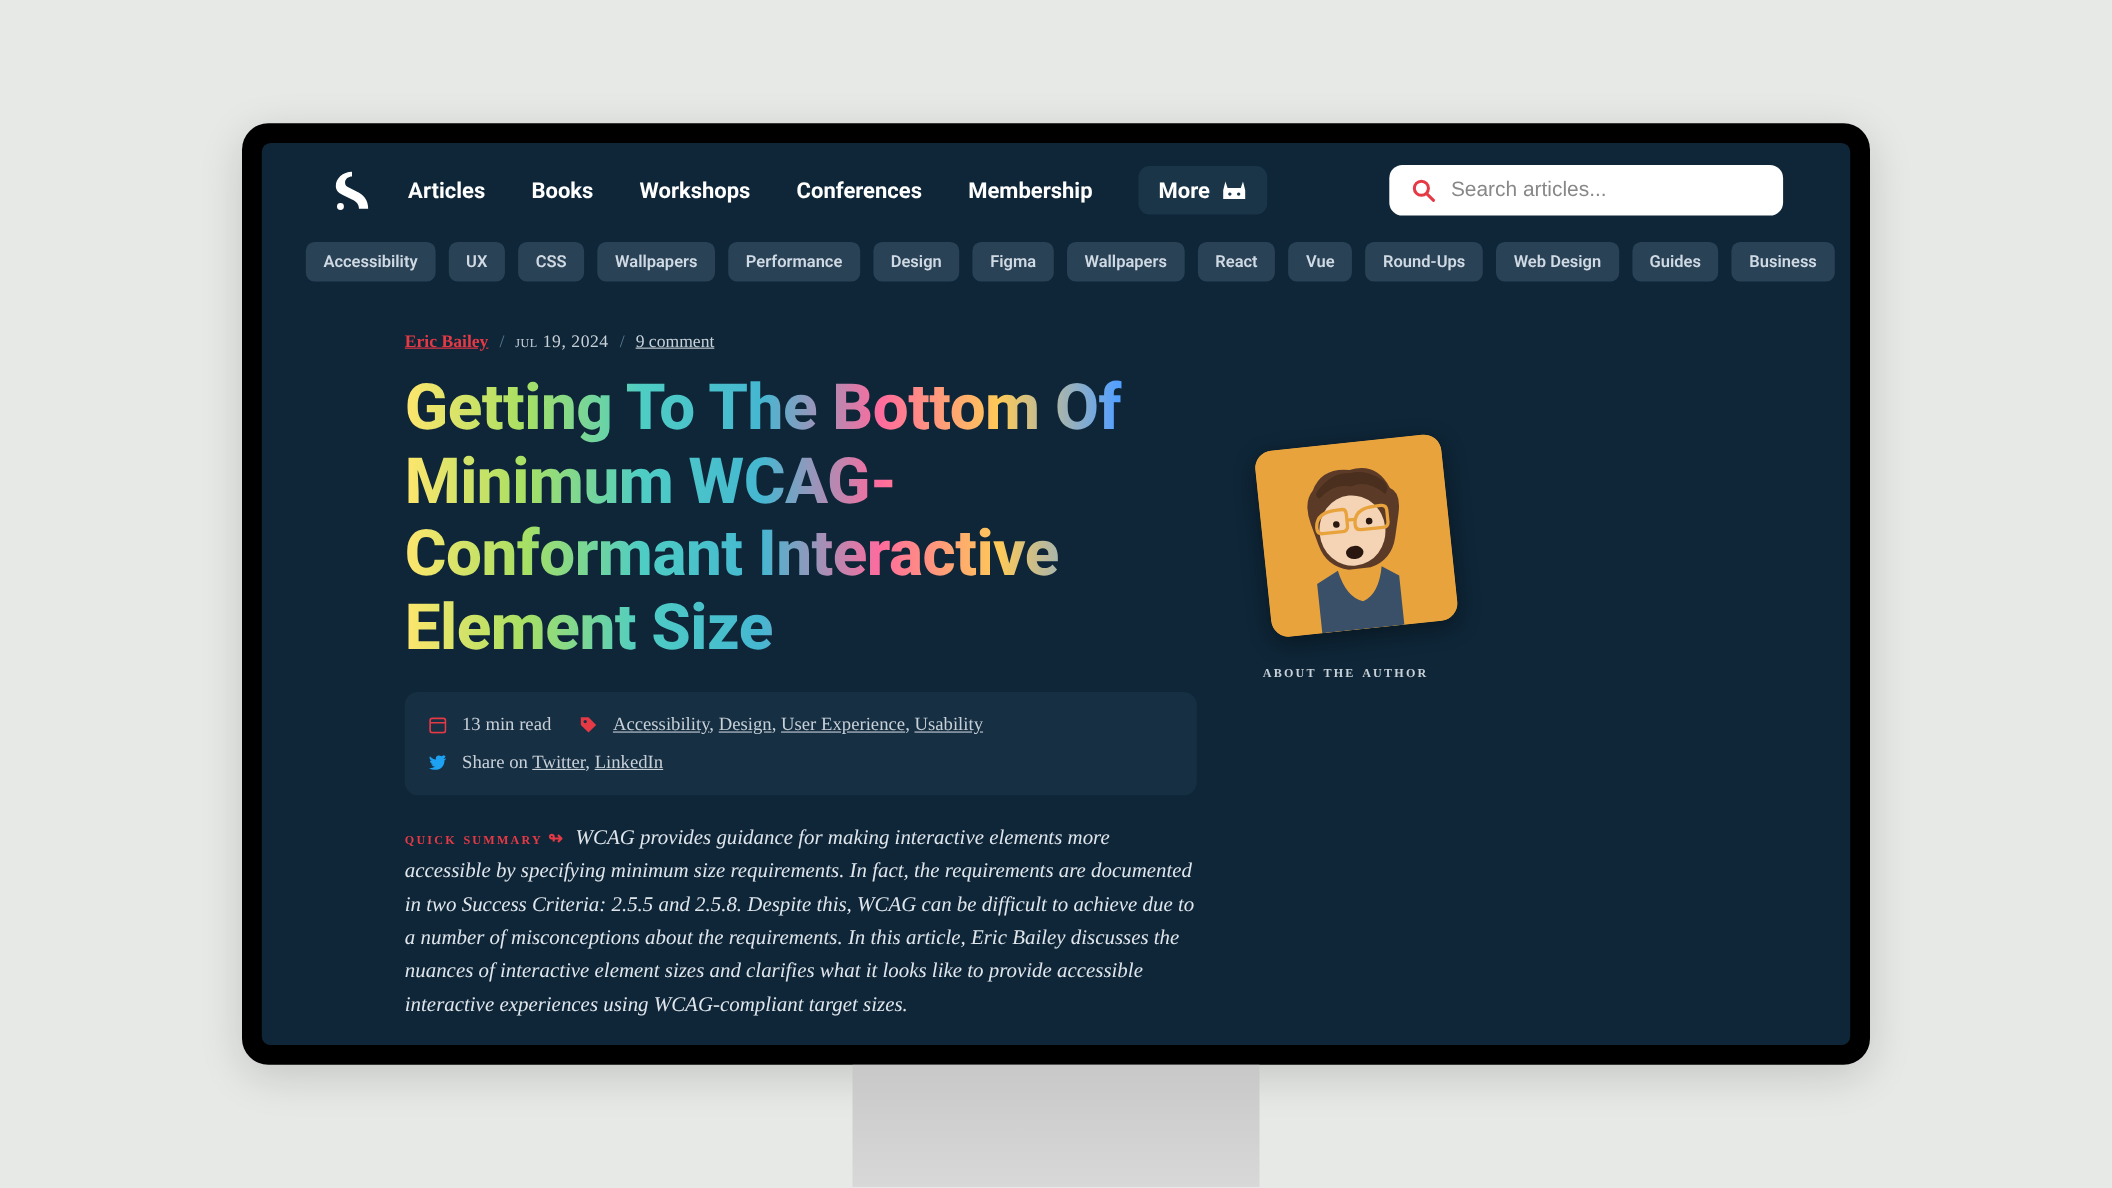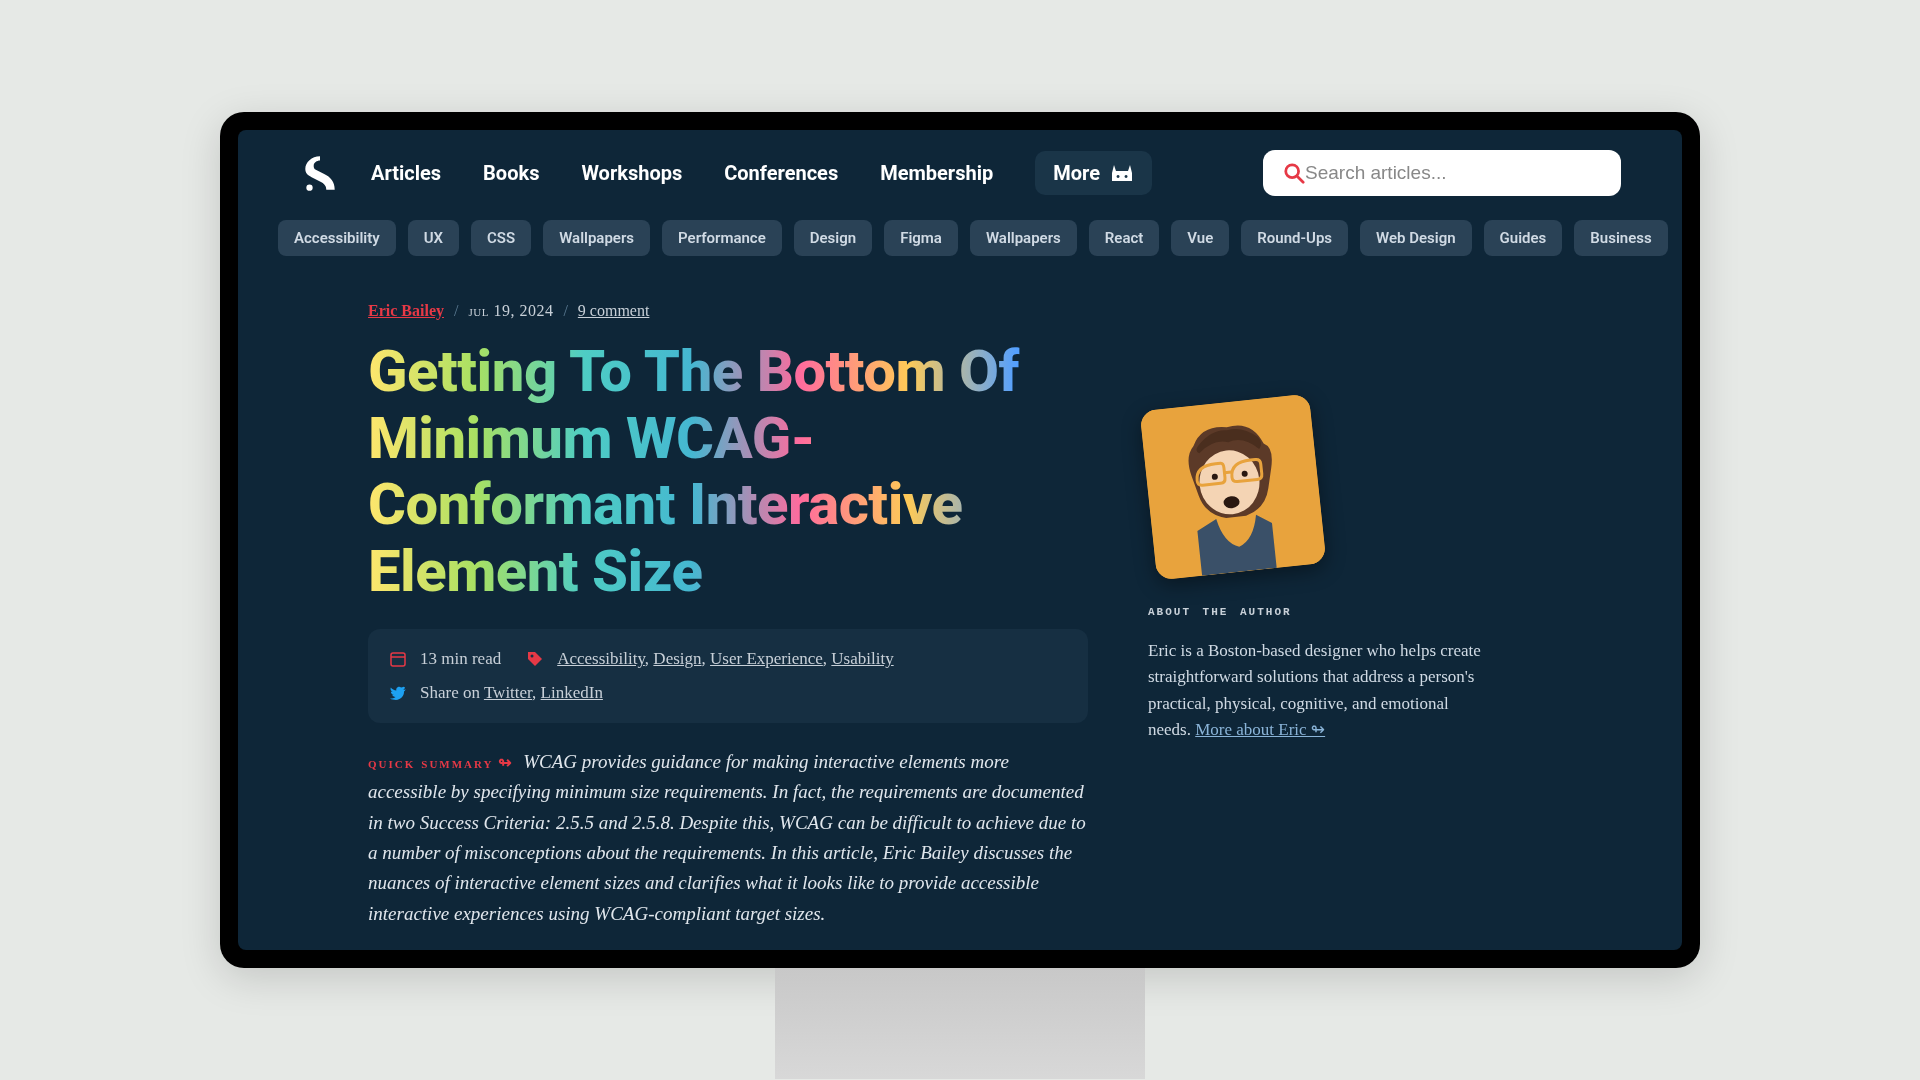--- a/index.html
+++ b/index.html
@@ -77,20 +77,21 @@
   height: 20px;
   display: inline-block;
 }
 .search-box {
   background: #fff;
   border-radius: 12px;
   display: flex;
   align-items: center;
   padding: 12px 20px;
   width: 358px;
+  gap: 14px;
 }
 .search-icon { width: 22px; height: 22px; color: #e63946; }
 .search-input {
   border: none;
   outline: none;
   font-size: 19px;
   color: #333;
   flex: 1;
   font-weight: 500;
 }
@@ -190,22 +191,21 @@
   box-shadow: 0 6px 20px rgba(0,0,0,0.4);
   overflow: hidden;
   position: relative;
 }
 .avatar svg { width: 100%; height: 100%; }
 .about-heading {
   color: #c8d0d8;
   font-variant: small-caps;
   letter-spacing: 2px;
   font-size: 16px;
-  margin-bottom: 18px;
-  font-family: Liberation Mono, monospace;
+  font-family: Liberation Serif, serif;
 }
 .about-text {
   color: #d0dae4;
   font-family: Georgia, serif;
   font-size: 17px;
   line-height: 1.55;
 }
 .about-text a { color: #8ab4d8; text-decoration: underline; }
 </style>
 </head>
@@ -317,20 +317,17 @@
         <path d="M50 75 Q50 60 70 60 L75 60 Q78 60 78 65 L78 75 Q78 80 73 80 L55 80 Q50 80 50 75 Z M85 75 Q85 60 105 60 L110 60 Q115 60 115 65 L115 75 Q115 80 110 80 L90 80 Q85 80 85 75 Z" fill="none" stroke="#e8a33d" stroke-width="3"></path>
         <line x1="78" y1="70" x2="85" y2="70" stroke="#e8a33d" stroke-width="3"></line>
         <circle cx="68" cy="73" r="3" fill="#2a1810"></circle>
         <circle cx="98" cy="73" r="3" fill="#2a1810"></circle>
         <ellipse cx="82" cy="100" rx="8" ry="6" fill="#2a1810"></ellipse>
         <path d="M65 115 Q70 140 85 145 Q100 140 105 115 L120 125 L120 170 L45 170 L45 125 Z" fill="#3a5068"></path>
         <path d="M55 48 Q70 35 85 40 Q100 35 115 50 Q120 45 115 38 Q100 25 85 28 Q70 25 55 40 Q50 45 55 48 Z" fill="#4a2e1e"></path>
       </svg>
     </div>
     <h3 class="about-heading">about the author</h3>
-    <p class="about-text">
-      <span>Eric is a Boston-based designer who helps create straightforward solutions that address a person's practical, physical, cognitive, and emotional needs. </span><a>More about Eric ↬</a>
-    </p>
   </aside>
 </div>
 
 </div>
 </div>
 
 </body></html>

